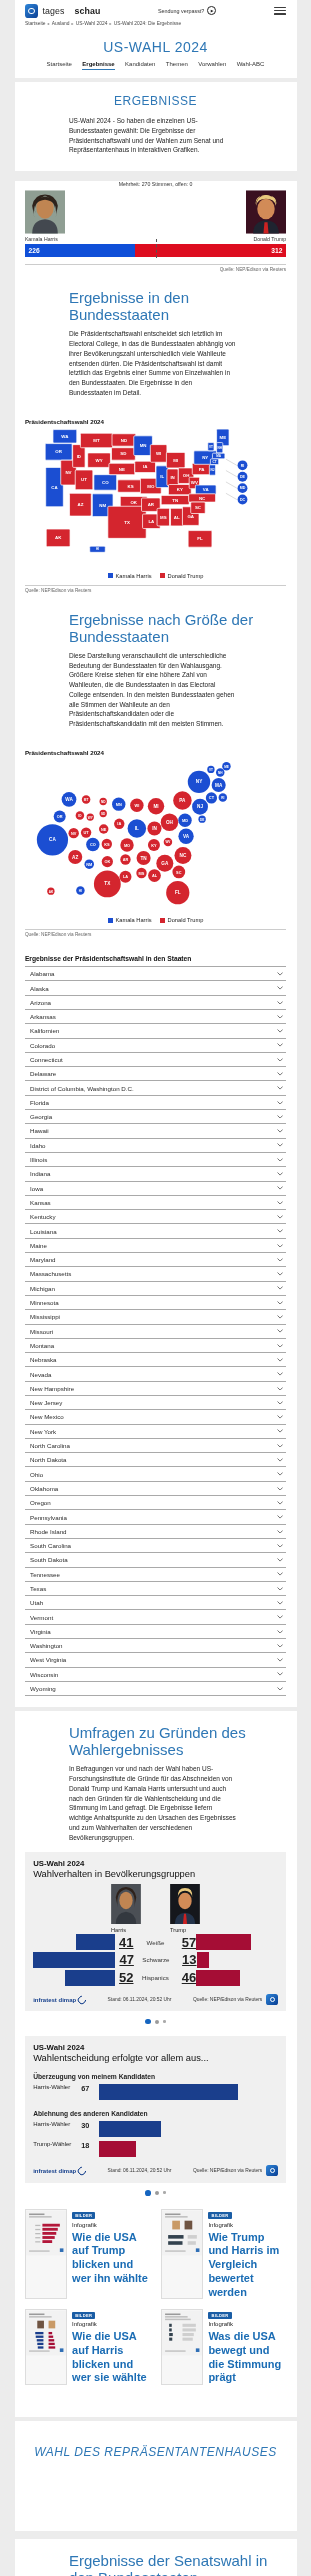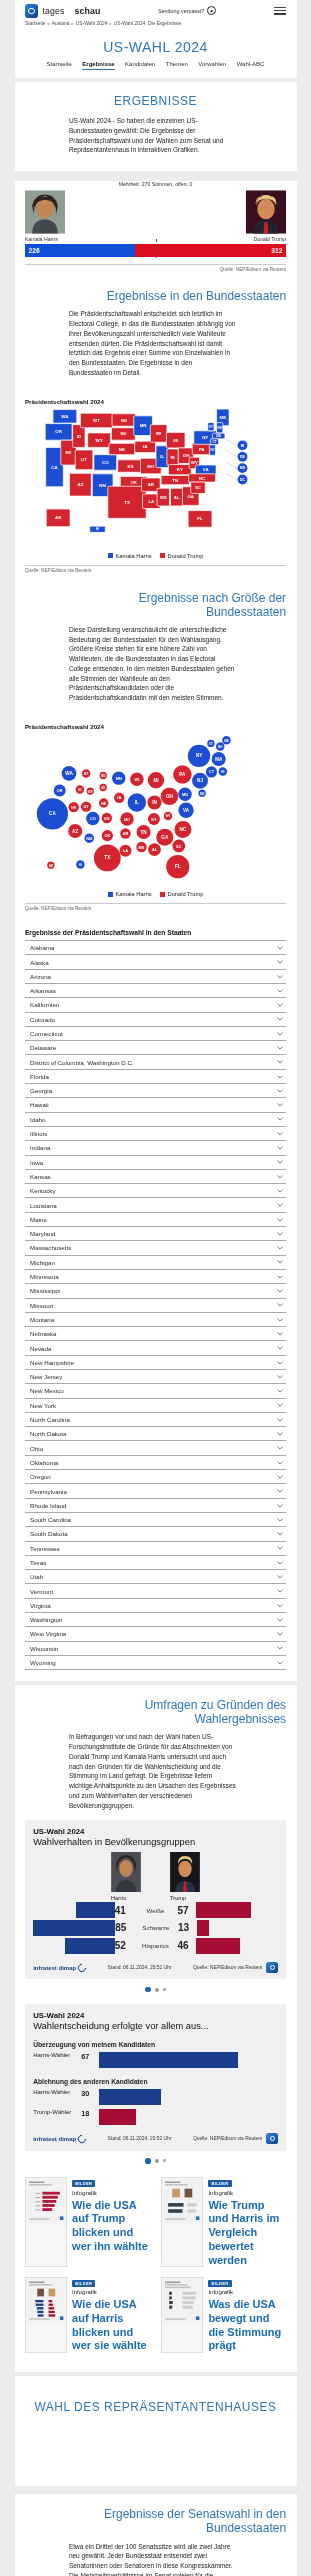--- a/index.html
+++ b/index.html
@@ -21,21 +21,21 @@
   .breadcrumb .sep{margin:0 2.1px;color:#777;font-size:4.1px;}
   .hero{background:#fff;text-align:center;padding:5.2px 0 8.3px 0;}
   .hero h1{margin:3.1px 0 6.2px 0;font-size:14px;font-weight:300;color:#2e77b5;letter-spacing:0.5px;}
   .tabs{display:flex;justify-content:center;gap:10.4px;font-size:6px;color:#333;}
   .tab{padding-bottom:1.6px;cursor:pointer;}
   .tab.active{font-weight:700;color:#111;border-bottom:1.3px solid #2e77b5;}
   
   .sec-title{text-align:center;font-size:12px;font-weight:300;color:#2e77b5;letter-spacing:0.5px;margin:0;padding:11.4px 0 2.1px 0;}
   .narrow{margin-left:44px;width:167px;}
   .lead{font-size:6.5px;line-height:1.5;color:#222;margin-top:6.2px;}
-  h3.sub{font-size:12px;font-weight:400;color:#2e77b5;margin:17.6px 0 0 44px;text-align:right;}
+  h3.sub{font-size:15px;font-weight:400;color:#2e77b5;margin:17.6px 0 0 44px;}
   .chart-label{font-size:6.2px;font-weight:700;color:#111;padding:13.5px 0 4.1px 0;}
   .inner{padding:0 10.4px;}
   .srcline{border-top:0.5px solid #ccc;margin-top:6.2px;padding-top:2.1px;font-size:4.7px;color:#666;}
   .srcline.right{text-align:right;}
   .legend{display:flex;justify-content:center;gap:8.3px;font-size:5.7px;color:#222;margin-top:2.1px;}
   .legend .it{display:flex;align-items:center;gap:2.6px;}
   .legend .sw{width:5.2px;height:5.2px;}
   
   .majority{text-align:center;font-size:5.2px;color:#333;margin-top:6.2px;}
   .cands{display:flex;justify-content:space-between;align-items:flex-end;margin-top:3.1px;}
@@ -55,21 +55,21 @@
   
   .chartbox{background:#f0f0f0;margin-top:9.3px;padding:7.3px 8.3px 6.2px 8.3px;}
   .kicker{font-size:7.8px;font-weight:700;color:#111;}
   .cb-title{font-size:9.3px;font-weight:400;color:#111;margin-top:1px;}
   .photos{display:flex;justify-content:center;gap:29px;margin-top:5.2px;}
   .photos .ph{display:flex;flex-direction:column;}
   .photos .pn{font-size:5.7px;color:#222;margin-top:2.6px;}
   .demo-row{display:grid;grid-template-columns:1fr 18.7px 44px 18.7px 1fr;align-items:center;margin-top:1.6px;height:16px;}
   .demo-row .bl{display:flex;justify-content:flex-end;}
   .demo-row .bl i,.demo-row .br i{display:block;height:16px;}
-  .demo-row .num{font-size:10px;font-weight:700;color:#222;text-align:left;}
+  .demo-row .num{font-size:13px;font-weight:700;color:#222;text-align:right;text-decoration:underline;}
   .demo-row .cat{font-size:6.2px;color:#333;text-align:center;}
   .cb-foot{display:flex;align-items:center;margin-top:8.3px;gap:4.1px;}
   .dimap{font-size:6px;font-weight:700;color:#16408c;display:flex;align-items:center;gap:2.1px;white-space:nowrap;}
   .dimap .arc{width:5.7px;height:5.7px;border:1.6px solid #16408c;border-top-color:transparent;border-radius:50%;transform:rotate(45deg);}
   .cb-meta{font-size:4.9px;color:#333;flex:1;text-align:center;}
   .cb-src{font-size:4.9px;color:#333;text-align:right;}
   .minilogo{width:11.4px;height:11.4px;border-radius:2.6px;background:linear-gradient(135deg,#2f86d8,#0a3f94);display:flex;align-items:center;justify-content:center;flex:0 0 auto;}
   .minilogo .ring{width:5.2px;height:5.2px;border:1px solid #fff;border-radius:50%;box-sizing:border-box;}
   .dots{display:flex;justify-content:center;align-items:center;gap:4.1px;padding:7.3px 0 2.1px 0;}
   .dots .d1{width:5.7px;height:5.7px;border-radius:50%;background:#1565c0;}
@@ -1030,21 +1030,21 @@
                 <polyline points="1,1 6,6 11,1" fill="none" stroke="#555" stroke-width="1.6"></polyline>
               </svg>
             </span>
           </div>
         </div>
     </div>
   </section>
 
   <div class="gap"></div>
 
-  <section class="card" style="padding-bottom:6px;">
+  <section class="card" style="padding-bottom:19px;">
     <div class="inner" style="padding-top:13.5px;">
       <h3 class="sub" style="margin-top:0;">Umfragen zu Gründen des Wahlergebnisses</h3>
       <p class="lead narrow">In Befragungen vor und nach der Wahl haben US-Forschungsinstitute die Gründe für das Abschneiden von Donald Trump und Kamala Harris untersucht und auch nach den Gründen für die Wahlentscheidung und die Stimmung im Land gefragt. Die Ergebnisse liefern wichtige Anhaltspunkte zu den Ursachen des Ergebnisses und zum Wahlverhalten der verschiedenen Bevölkerungsgruppen.</p>
 
       <div class="chartbox">
         <div class="kicker">US-Wahl 2024</div>
         <div class="cb-title">Wahlverhalten in Bevölkerungsgruppen</div>
         <div class="photos">
           <div class="ph">
             <svg width="30" height="40" viewBox="0 0 58 78">
@@ -1075,21 +1075,21 @@
               <span class="cat">Weiße</span>
               <span class="num">57</span>
               <div class="br">
                 <i style="width: 55px; background: rgb(165, 13, 53);"></i>
               </div>
             </div>
             <div class="demo-row">
               <div class="bl">
                 <i style="width: 82px; background: rgb(26, 62, 140);"></i>
               </div>
-              <span class="num">85</span>
+              <span class="num">47</span>
               <span class="cat">Schwarze</span>
               <span class="num">13</span>
               <div class="br">
                 <i style="width: 12.5px; background: rgb(165, 13, 53);"></i>
               </div>
             </div>
             <div class="demo-row">
               <div class="bl">
                 <i style="width: 50px; background: rgb(26, 62, 140);"></i>
               </div>
@@ -1241,21 +1241,21 @@
               </svg></div>
             <div><span class="t-badge">BILDER</span><div class="t-kind">Infografik</div><div class="t-title">Was die USA bewegt und die Stimmung prägt</div></div>
           </article>
         </div>
     </div>
   </section>
 
   <div class="gap"></div>
 
   <section class="card bigcard" style="min-height:110px;">
-    <h2 class="sec-title" style="padding-top:24px;">WAHL DES REPRÄSENTANTENHAUSES</h2>
+    <h2 class="sec-title" style="padding-top:24px;font-style:italic;">WAHL DES REPRÄSENTANTENHAUSES</h2>
   </section>
 
   <div class="gap"></div>
 
 
   <div class="gap"></div>
 
   <section class="card bigcard" style="min-height:128px;">
     <div class="inner" style="padding-top:13.5px;">
       <h3 class="sub" style="margin-top:0;">Ergebnisse der Senatswahl in den Bundesstaaten</h3>

